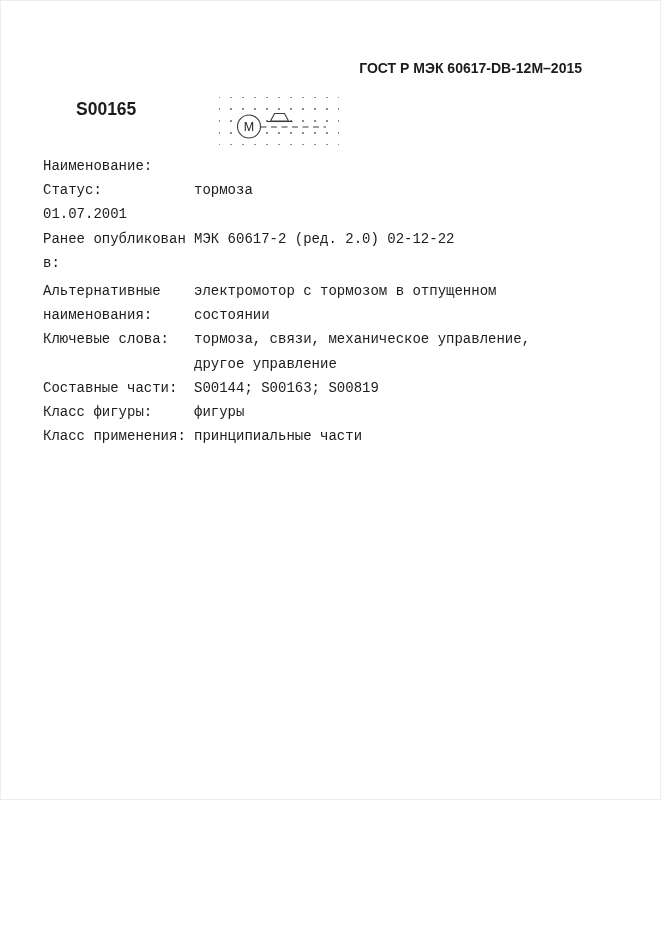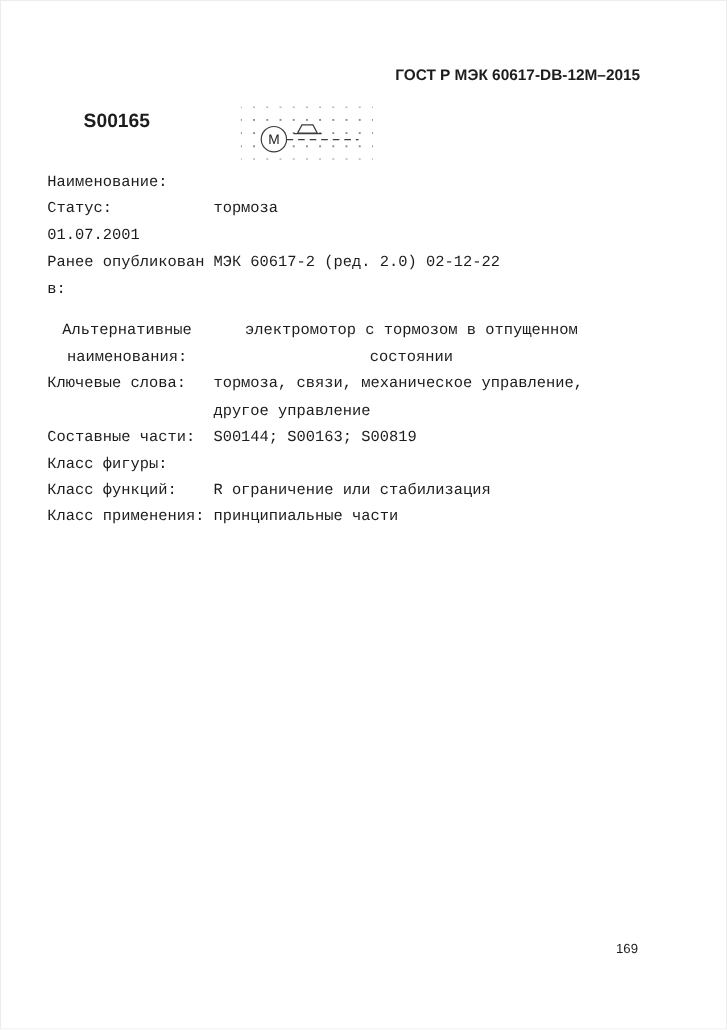--- a/index.html
+++ b/index.html
@@ -5,21 +5,21 @@
   :root {
     --text: #1c1c1c;
     --stroke: #3c3c3c;
     --dot: #8a8a8a;
   }
   * { margin: 0; padding: 0; box-sizing: border-box; }
   html, body { background: #fff; }
   .page {
     position: relative;
     width: 661px;
-    height: 936px;
+    height: 800px;
     background: #ffffff;
     border: 1px solid #ededed;
     font-family: "Liberation Sans", sans-serif;
     color: var(--text);
     overflow: hidden;
   }
   .doc-header {
     position: absolute;
     top: 57px;
     right: 78px;
@@ -60,21 +60,21 @@
     left: 42px;
     top: 153px;
     font-size: 14px;
     line-height: 24.2px;
   }
   .row {
     display: grid;
     grid-template-columns: 151px 360px;
     font-family: Liberation Mono, monospace;
   }
-  .row.gap { margin-top: 14px; text-align: center; }
+  .row.gap { margin-top: 4px; }
   .field-label { padding-right: 6px; }
   .page-number {
     position: absolute;
     top: 851px;
     right: 80px;
     font-size: 12px;
     line-height: 20px;
   }
 </style>
 </head>
@@ -130,26 +130,23 @@
     <div class="field-value">тормоза, связи, механическое управление, другое управление</div>
   </div>
 
   <div class="row">
     <div class="field-label">Составные части:</div>
     <div class="field-value">S00144; S00163; S00819</div>
   </div>
 
   <div class="row">
     <div class="field-label">Класс фигуры:</div>
+    <div class="field-value">фигуры</div>
   </div>
 
-  <div class="row">
-    <div class="field-label">Класс функций:</div>
-    <div class="field-value">R ограничение или стабилизация</div>
-  </div>
 
   <div class="row">
     <div class="field-label">Класс применения:</div>
     <div class="field-value">принципиальные части</div>
   </div>
 </div>
 
   <div class="page-number">169</div>
 
 </div>

